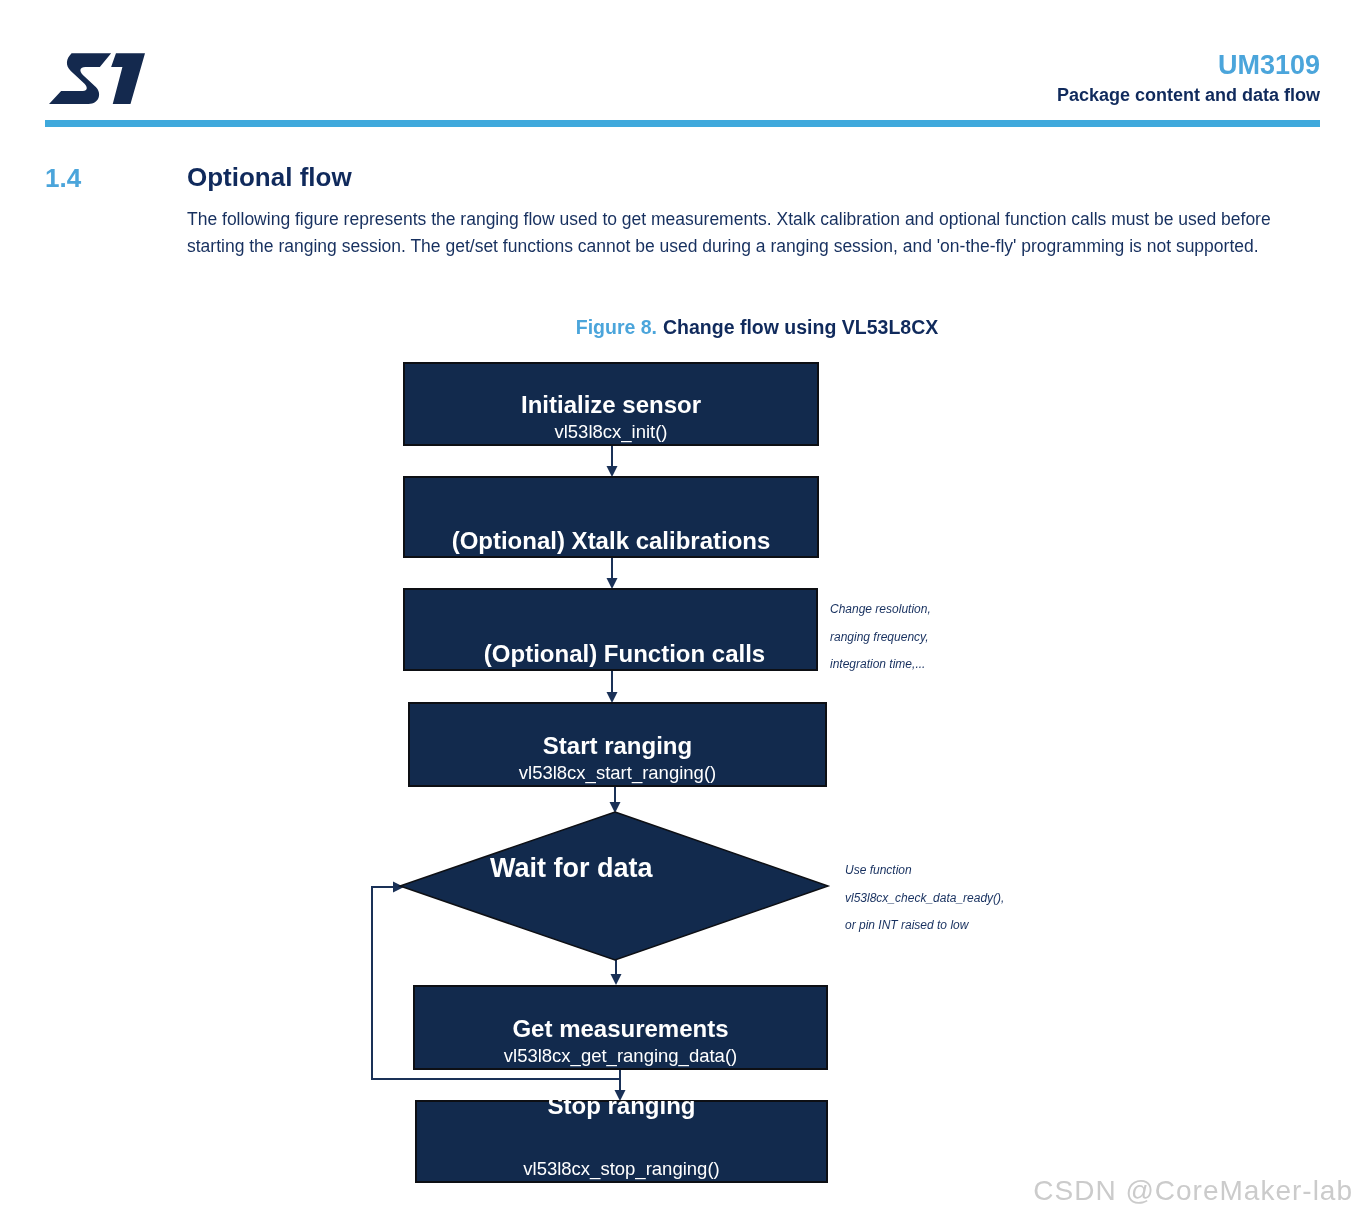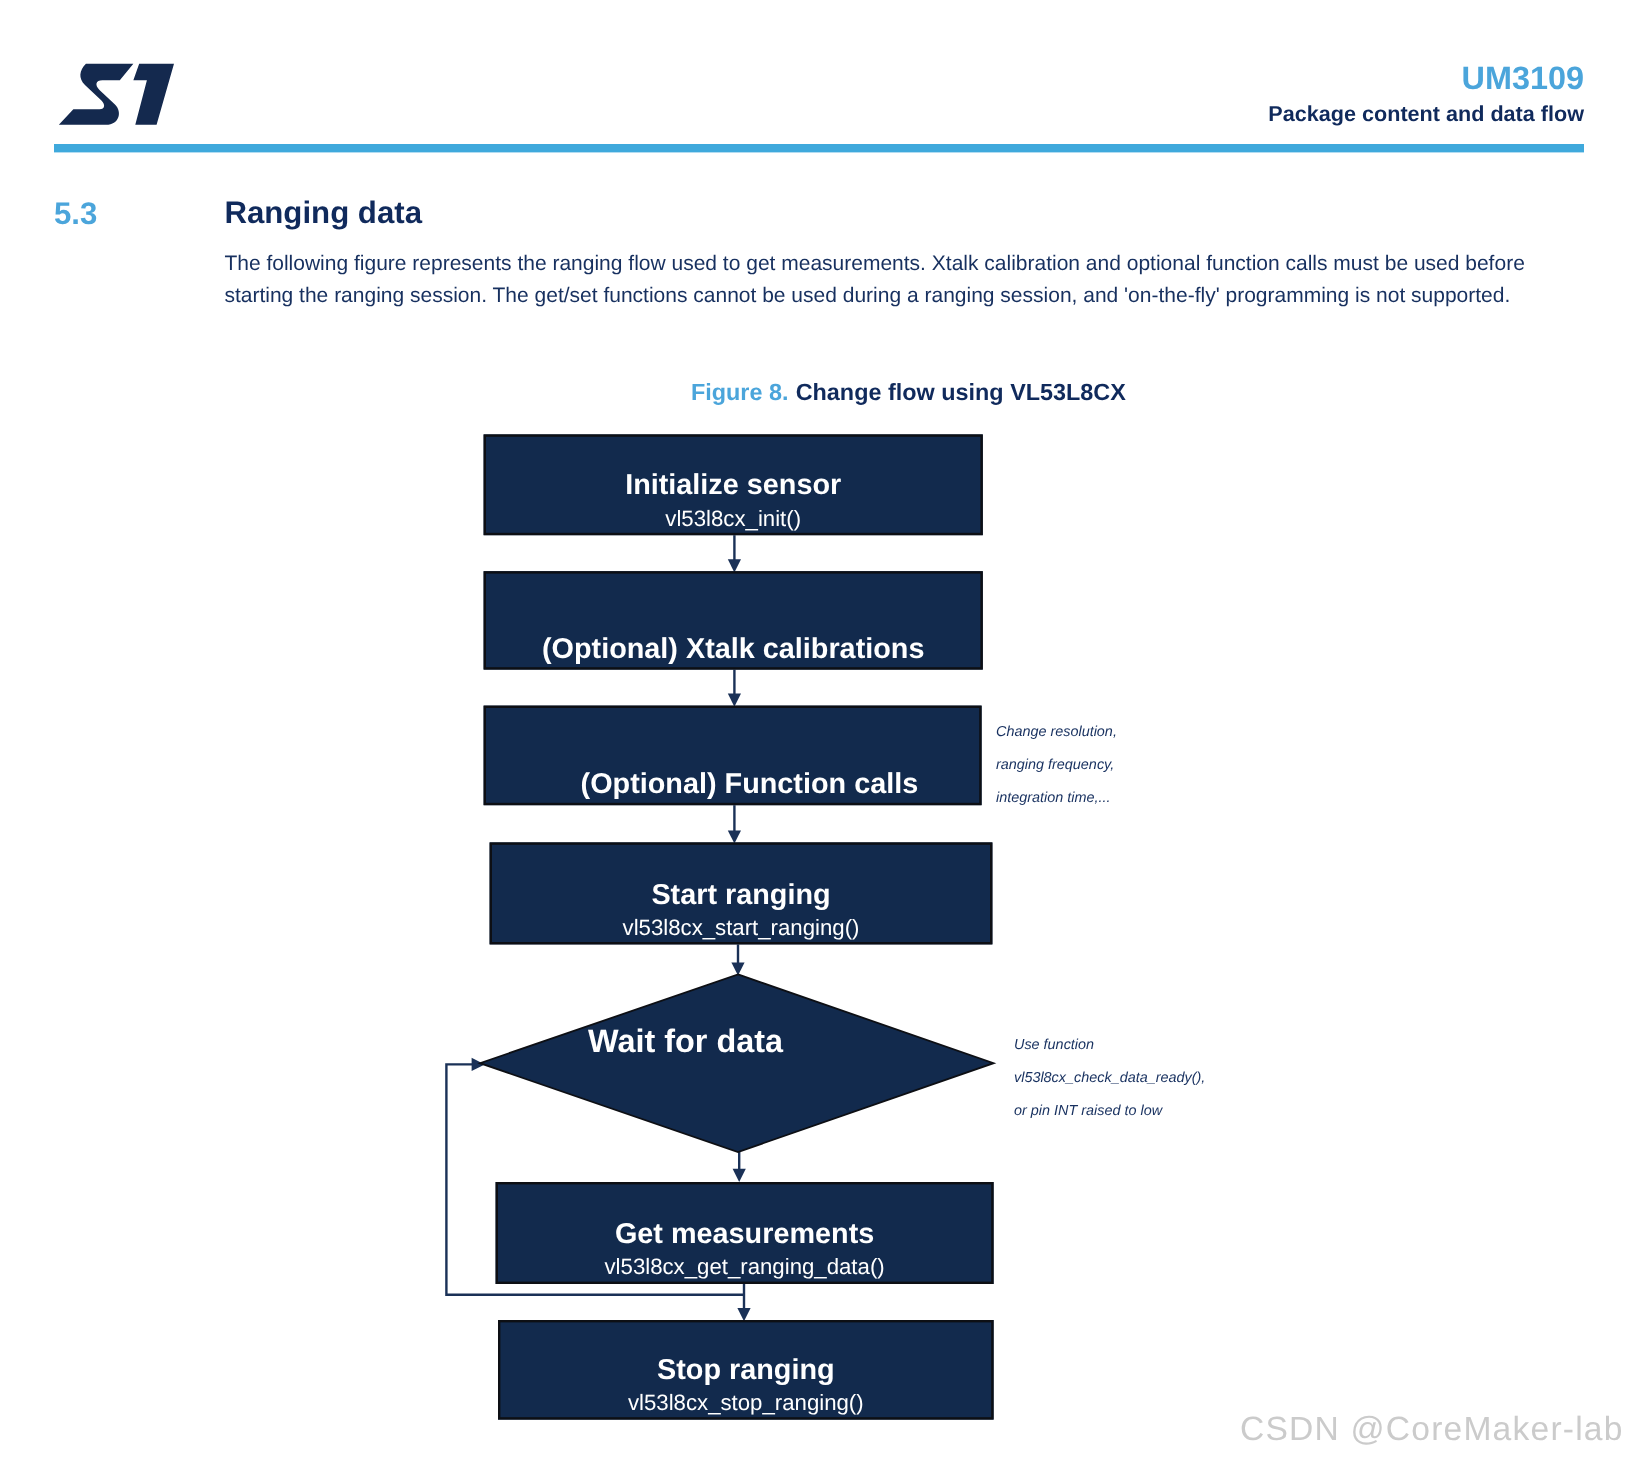--- a/index.html
+++ b/index.html
@@ -62,21 +62,21 @@
     text-align: center;
   }
   .flow-box .node-title { font-size: 24px; font-weight: 700; line-height: 30px; }
   .flow-box .node-subtitle { font-size: 18.5px; font-weight: 400; line-height: 24px; }
 
   .box-init  { left: 403px; top: 362px; width: 416px; height: 84px; }
   .box-xtalk { left: 403px; top: 476px; width: 416px; height: 82px; }
   .box-func  { left: 403px; top: 588px; width: 415px; height: 83px; padding-left: 28px; }
   .box-start { left: 408px; top: 702px; width: 419px; height: 85px; }
   .box-get   { left: 413px; top: 985px; width: 415px; height: 85px; }
-  .box-stop  { left: 415px; top: 1100px; width: 413px; height: 83px; }
+  .box-stop  { left: 415px; top: 1100px; width: 413px; height: 83px; gap: 36px; }
 
   .diamond-text {
     left: 490px; top: 852px; width: 250px;
     text-align: left; color: #ffffff;
     font-size: 27px; font-weight: 700; line-height: 33px;
   }
 
   .flow-annotation {
     color: #17305F; font-style: italic;
     font-size: 12px; line-height: 27.5px;
@@ -99,22 +99,22 @@
 
   <svg class="abs logo" viewBox="0 0 124 72" aria-hidden="true">
     <path fill="#14294E" d="M 33 4 L 82 4 L 68 21 L 50 21 C 43 21 42 26 47 31 L 63 46 C 71 54 67 67 54 67 L 5 67 L 20 51 L 47 51 C 53 51 53 46 49 42 L 32 26 C 25 19 26 11 33 4 Z"></path>
     <path fill="#14294E" d="M 88 4 L 124 4 L 106 67 L 84 67 L 96 21 L 82 21 Z"></path>
   </svg>
 
   <div class="abs doc-id">UM3109</div>
   <div class="abs doc-subtitle">Package content and data flow</div>
   <div class="abs header-rule"></div>
 
-  <div class="abs section-number">5.3</div>
-  <div class="abs section-title">Ranging data</div>
+  <div class="abs section-number">1.4</div>
+  <div class="abs section-title">Optional flow</div>
 
   <div class="abs body-paragraph">The following figure represents the ranging flow used to get measurements. Xtalk calibration and optional function calls must be used before starting the ranging session. The get/set functions cannot be used during a ranging session, and 'on-the-fly' programming is not supported.</div>
 
   <div class="abs figure-caption">
     <span class="fig-label">Figure 8.</span><span>Change flow using VL53L8CX</span>
   </div>
 
   <svg class="abs flow-svg" viewBox="0 0 1361 1215" aria-hidden="true">
     <g stroke="#1A3157" stroke-width="2" fill="none">
       <line x1="612" y1="446" x2="612" y2="469"></line>

